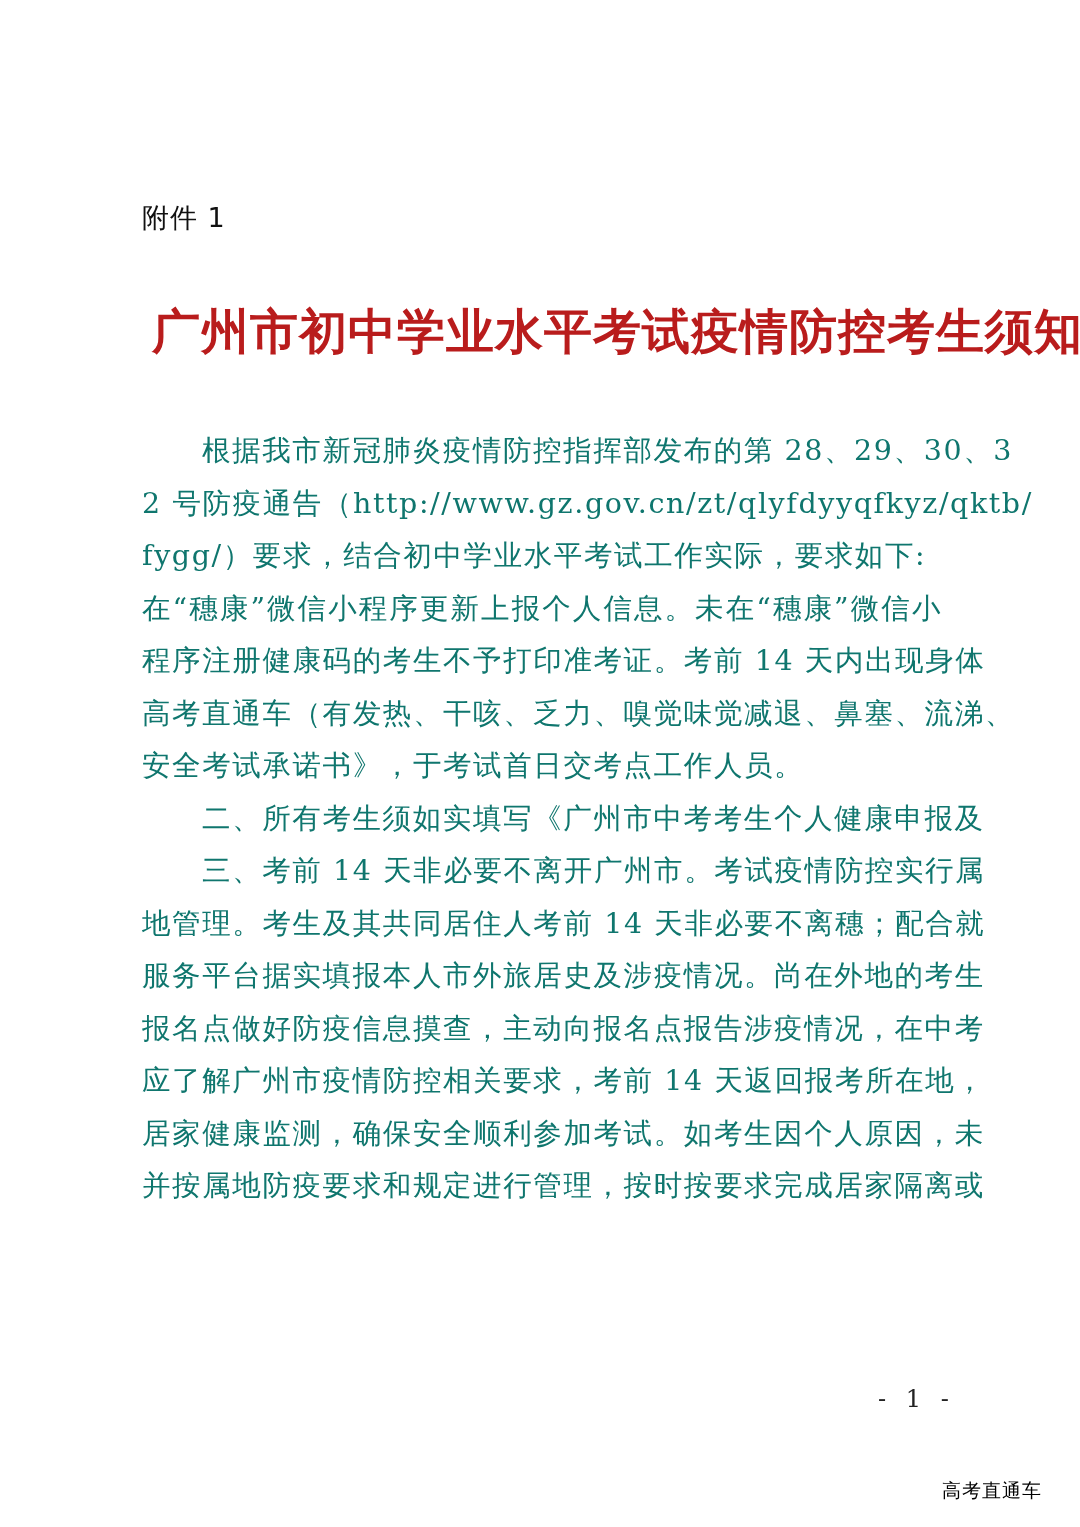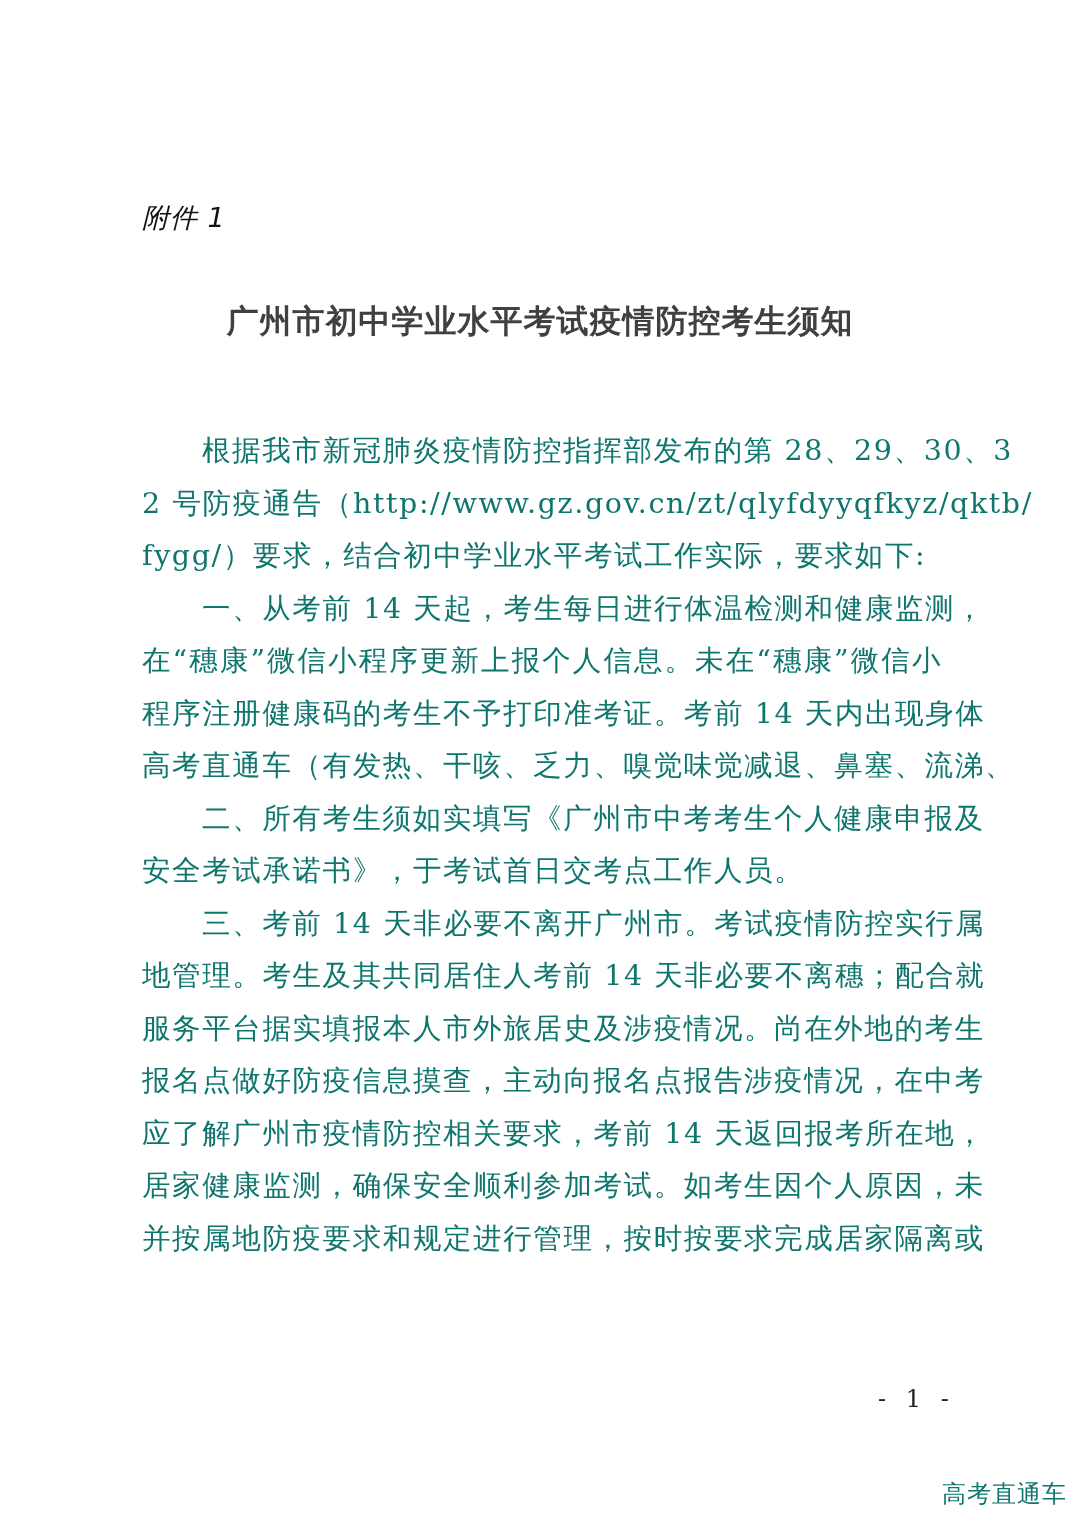--- a/index.html
+++ b/index.html
@@ -16,32 +16,31 @@
       font-family: "DejaVu Serif", "Liberation Serif", serif;
     }
     .attachment-label {
       position: absolute;
       left: 142px;
       top: 200px;
       font-family: "DejaVu Sans", "Liberation Sans", sans-serif;
       font-size: 27px;
       letter-spacing: 1px;
       color: #111;
-      font-style: italic;
     }
     .doc-title {
       position: absolute;
-      left: 140px;
+      left: 152px;
       top: 300px;
       width: 800px;
       text-align: center;
-      font-size: 32px;
+      font-size: 48px;
       font-weight: bold;
       letter-spacing: 1px;
-      color: #404040;
+      color: #b91c1c;
       white-space: nowrap;
     }
     .body-text {
       position: absolute;
       left: 142px;
       top: 425px;
       width: 800px;
     }
     .line {
       display: block;
@@ -66,42 +65,41 @@
       top: 1385px;
       font-size: 24px;
       letter-spacing: 6px;
       color: #222;
     }
     .watermark {
       position: absolute;
       left: 942px;
       top: 1478px;
       font-family: "DejaVu Sans", "Liberation Sans", sans-serif;
-      font-size: 24px;
+      font-size: 19px;
       letter-spacing: 1px;
-      color: #0f766e;
+      color: #000000;
     }
   </style>
 </head>
 <body>
 
 <div class="attachment-label">附件 1</div>
 
 <div class="doc-title">广州市初中学业水平考试疫情防控考生须知</div>
 
 <div class="body-text">
   <span class="line indent">根据我市新冠肺炎疫情防控指挥部发布的第 28、29、30、3</span>
   <span class="line">2 号防疫通告（http://www.gz.gov.cn/zt/qlyfdyyqfkyz/qktb/</span>
   <span class="line last">fygg/）要求，结合初中学业水平考试工作实际，要求如下:</span>
-  <span class="line indent">一、从考前 14 天起，考生每日进行体温检测和健康监测，</span>
   <span class="line">在“穗康”微信小程序更新上报个人信息。未在“穗康”微信小</span>
   <span class="line">程序注册健康码的考生不予打印准考证。考前 14 天内出现身体</span>
   <span class="line">高考直通车（有发热、干咳、乏力、嗅觉味觉减退、鼻塞、流涕、</span>
+  <span class="line last">安全考试承诺书》，于考试首日交考点工作人员。</span>
   <span class="line indent">二、所有考生须如实填写《广州市中考考生个人健康申报及</span>
-  <span class="line last">安全考试承诺书》，于考试首日交考点工作人员。</span>
   <span class="line indent">三、考前 14 天非必要不离开广州市。考试疫情防控实行属</span>
   <span class="line">地管理。考生及其共同居住人考前 14 天非必要不离穗；配合就</span>
   <span class="line">服务平台据实填报本人市外旅居史及涉疫情况。尚在外地的考生</span>
   <span class="line">报名点做好防疫信息摸查，主动向报名点报告涉疫情况，在中考</span>
   <span class="line">应了解广州市疫情防控相关要求，考前 14 天返回报考所在地，</span>
   <span class="line">居家健康监测，确保安全顺利参加考试。如考生因个人原因，未</span>
   <span class="line">并按属地防疫要求和规定进行管理，按时按要求完成居家隔离或</span>
 </div>
 
 <div class="page-number">- 1 -</div>

